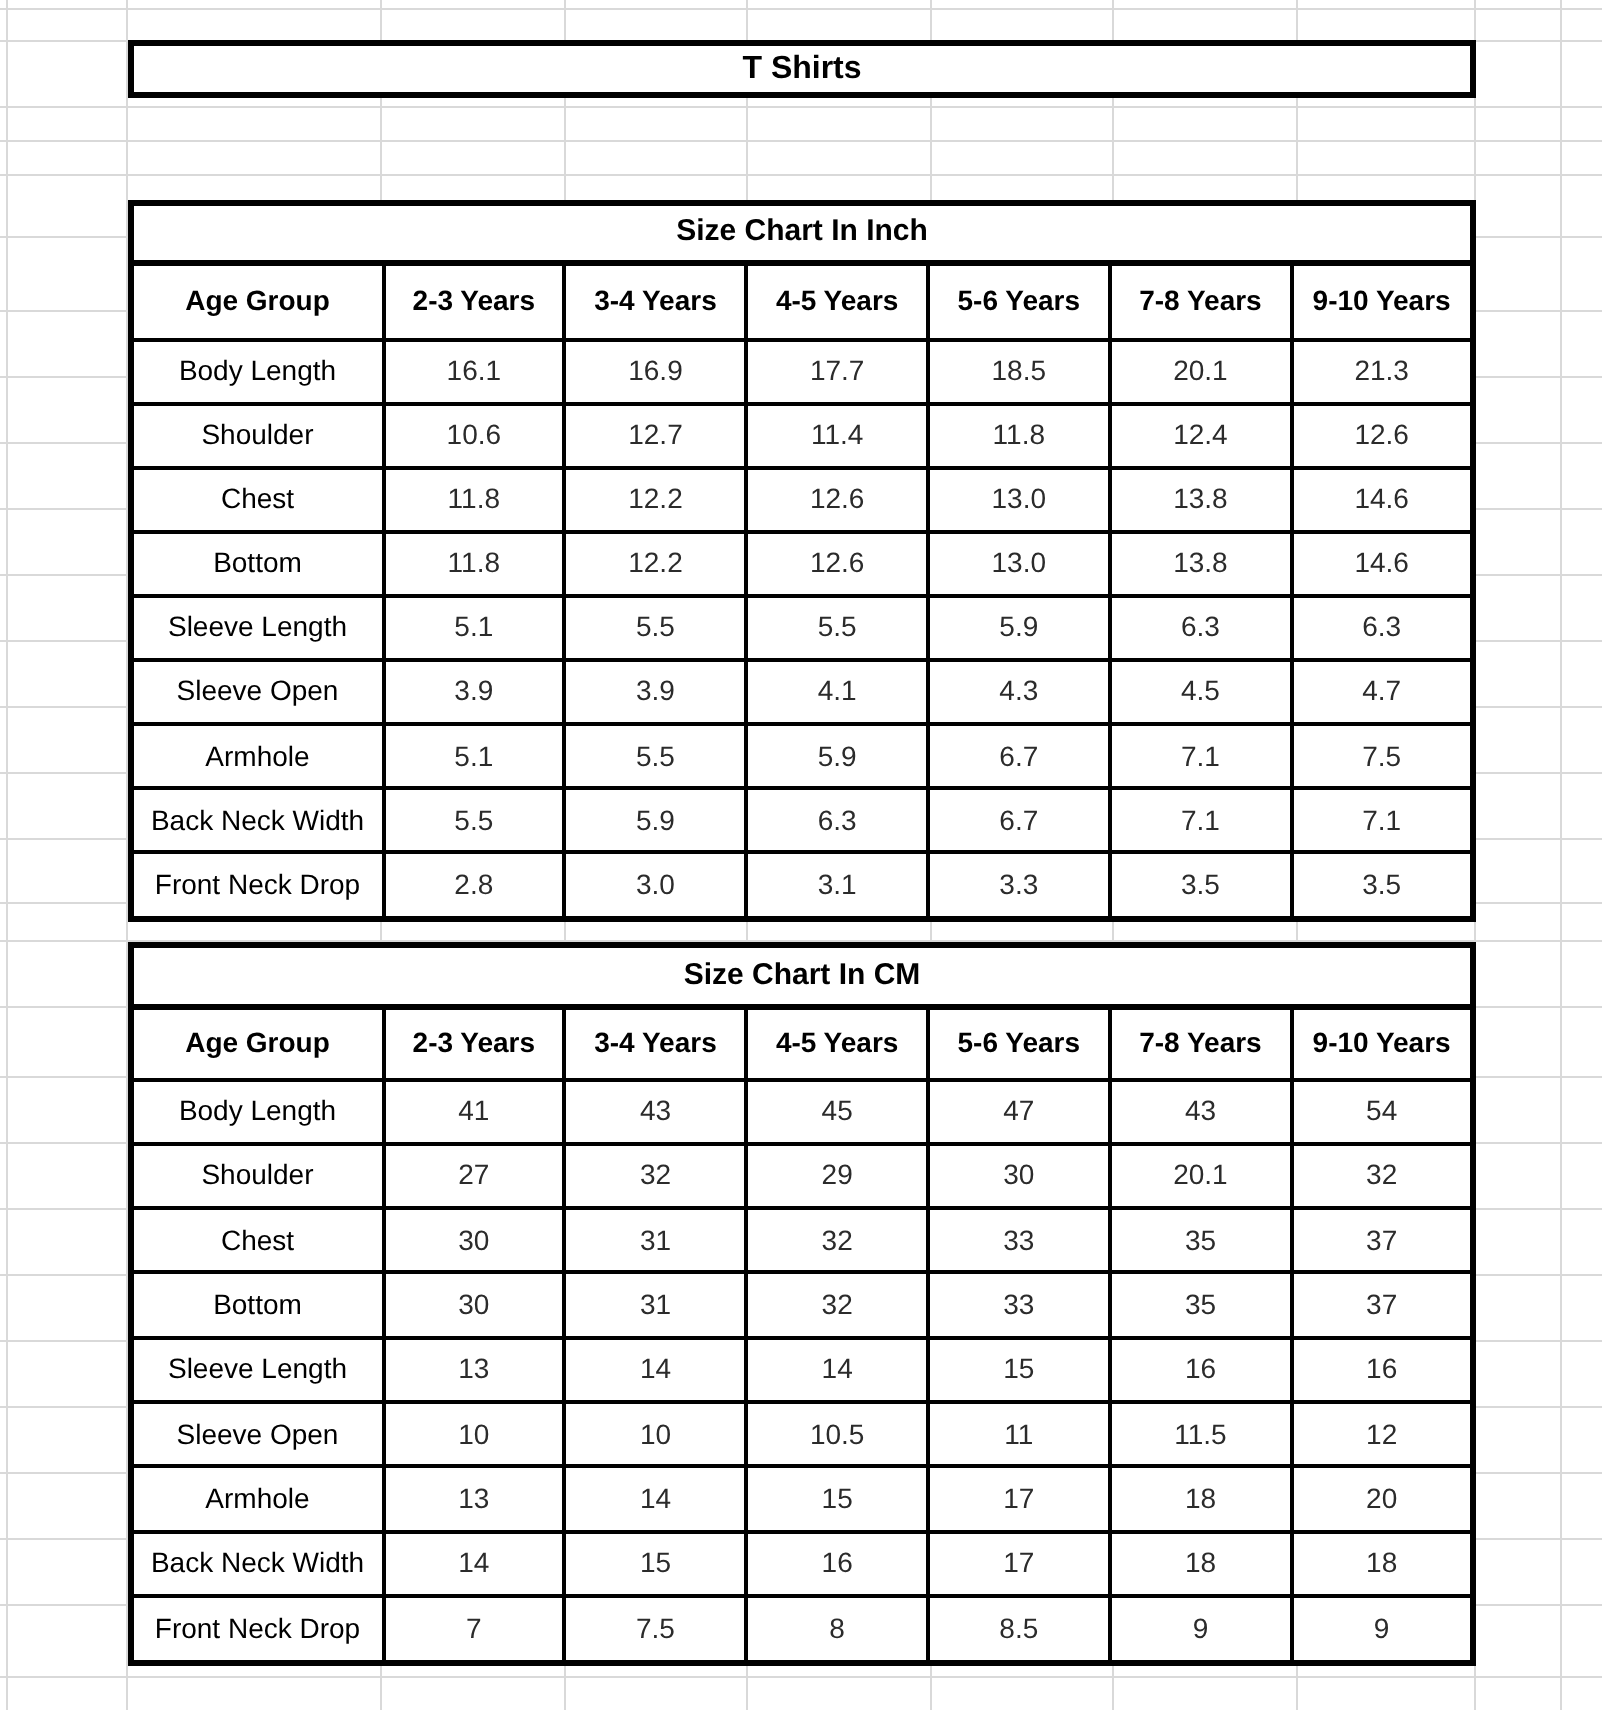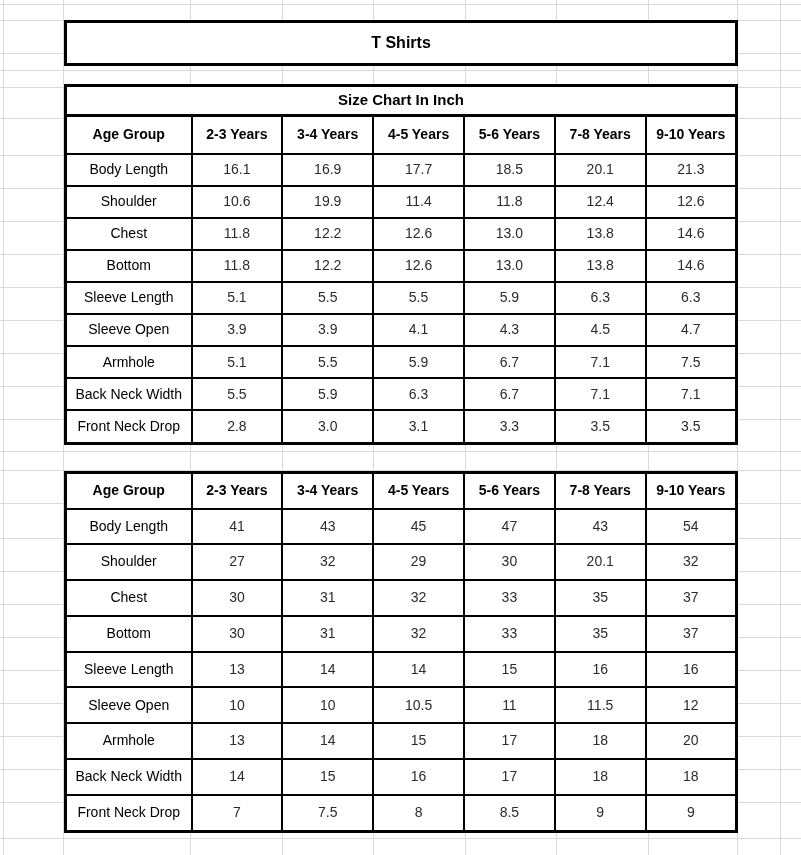--- a/index.html
+++ b/index.html
@@ -11,21 +11,21 @@
     font-family:"Liberation Sans", sans-serif;
     color:#000;
   }
   
   #gridlines{position:absolute;inset:0;z-index:1;}
   .vline{position:absolute;top:0;bottom:0;width:1px;background:#d9d9d9;}
   .hline{position:absolute;left:0;right:0;height:1px;background:#d9d9d9;}
 
   
   #title-box{
-    position:absolute;left:64px;top:20px;width:674px;height:46px;
+    position:absolute;left:64px;top:20px;width:674px;height:29px;
     box-sizing:border-box;border:3px solid #000;background:#fff;z-index:2;
     display:flex;align-items:center;justify-content:center;
     font-size:16px;font-weight:700;
   }
 
   
   table.sizes{
     position:absolute;left:64px;width:674px;
     border-collapse:collapse;table-layout:fixed;
     background:#fff;z-index:2;
@@ -38,21 +38,21 @@
     font-size:14px;line-height:1.1;
   }
   table.sizes tr.cap th{
     border:3px solid #000;
     font-size:15px;font-weight:700;
   }
   table.sizes tr.hdr th{font-weight:700;margin-top:36px;}
   table.sizes tbody th{font-weight:400;}
   table.sizes tbody td{font-weight:400;color:#2b2b2b;}
 
-  table.t1{top:84px;height:361px;}
+  table.t1{top:100px;height:361px;}
   table.t1 tr.cap{height:30px;}
   table.t1 tr.hdr{height:38px;}
   table.t2{top:471px;height:362px;}
   table.t2 tr.cap{height:31px;}
   table.t2 tr.hdr{height:36px;}
   col.c0{width:126px;}
 </style>
 </head>
 <body>
 
@@ -128,21 +128,21 @@
           <td>16.1</td>
           <td>16.9</td>
           <td>17.7</td>
           <td>18.5</td>
           <td>20.1</td>
           <td>21.3</td>
         </tr>
         <tr>
           <th>Shoulder</th>
           <td>10.6</td>
-          <td>19.9</td>
+          <td>12.7</td>
           <td>11.4</td>
           <td>11.8</td>
           <td>12.4</td>
           <td>12.6</td>
         </tr>
         <tr>
           <th>Chest</th>
           <td>11.8</td>
           <td>12.2</td>
           <td>12.6</td>
@@ -206,20 +206,23 @@
         </tr>
       </tbody>
   </table>
 
   <table class="sizes t2">
     <colgroup>
         <col class="c0">
         <col span="6">
       </colgroup>
     <thead>
+      <tr class="cap">
+        <th colspan="7">Size Chart In CM</th>
+      </tr>
       <tr class="hdr">
           <th>Age Group</th>
           <th>2-3 Years</th>
           <th>3-4 Years</th>
           <th>4-5 Years</th>
           <th>5-6 Years</th>
           <th>7-8 Years</th>
           <th>9-10 Years</th>
         </tr>
     </thead>

